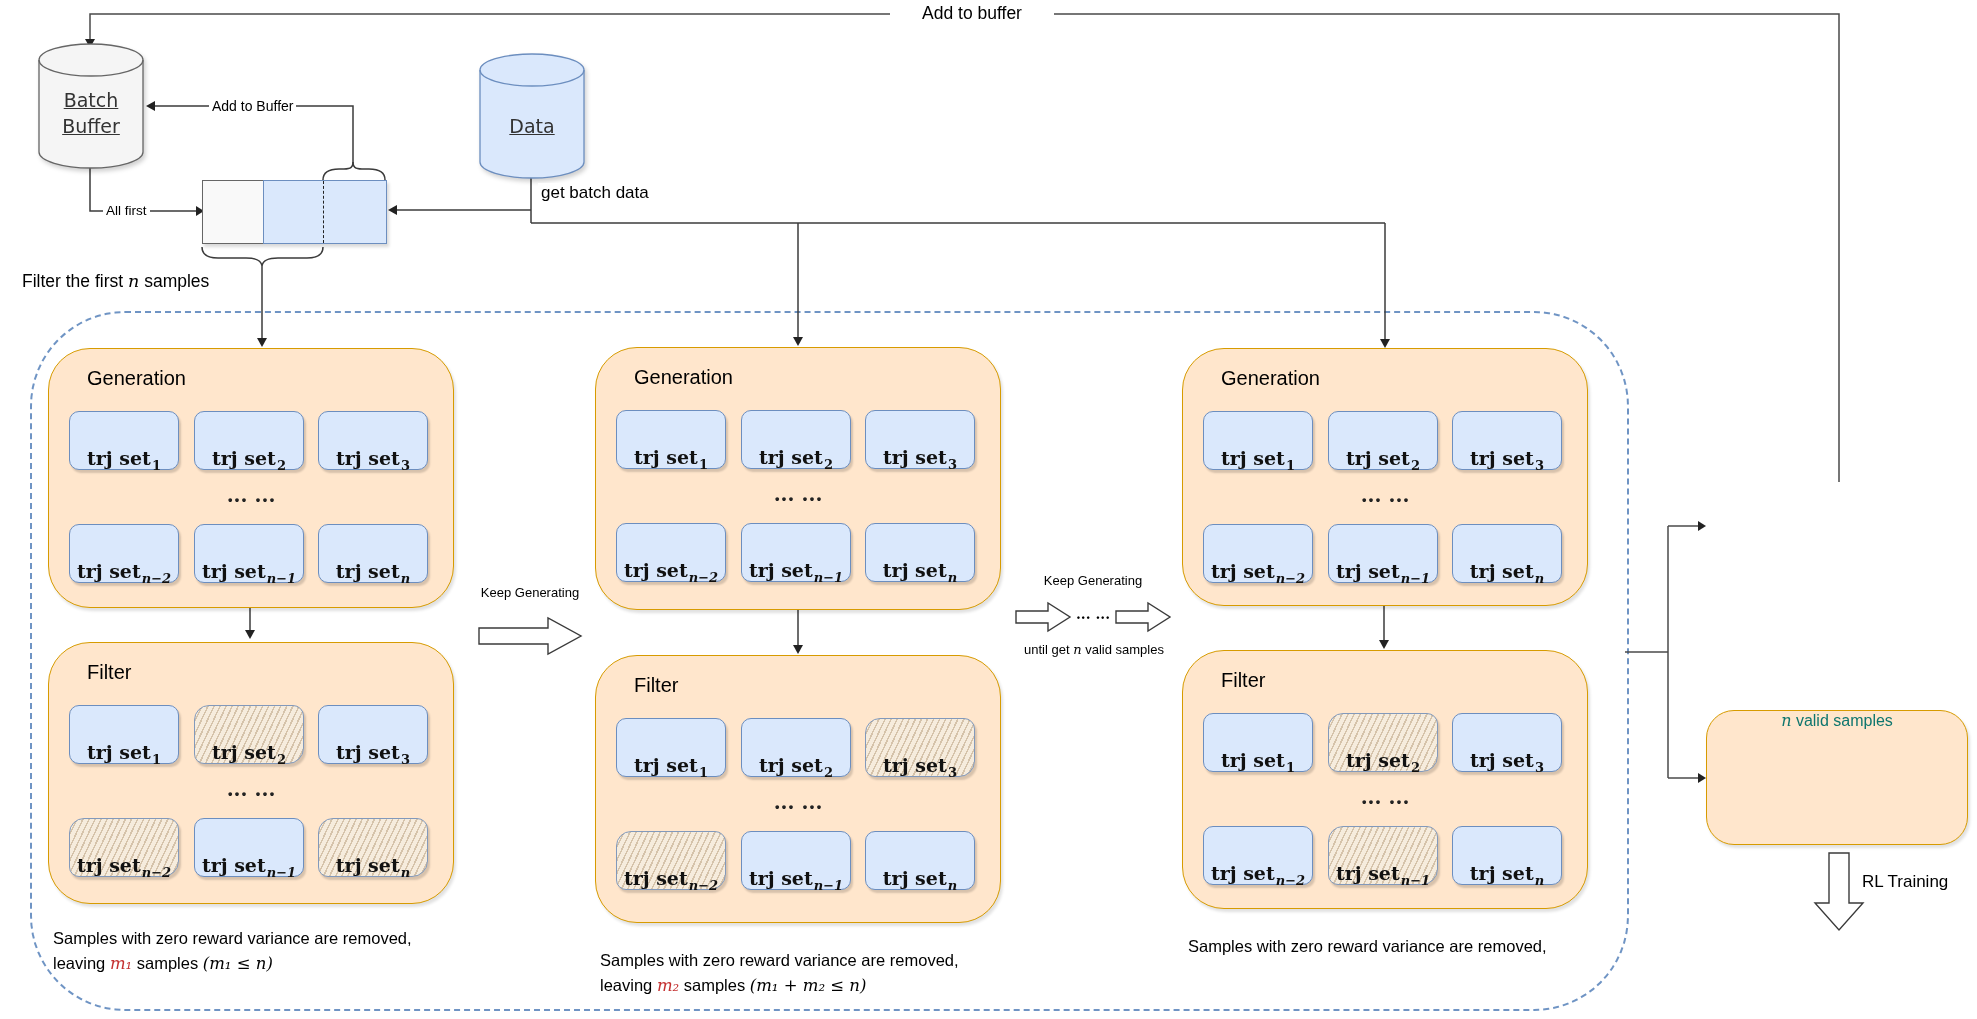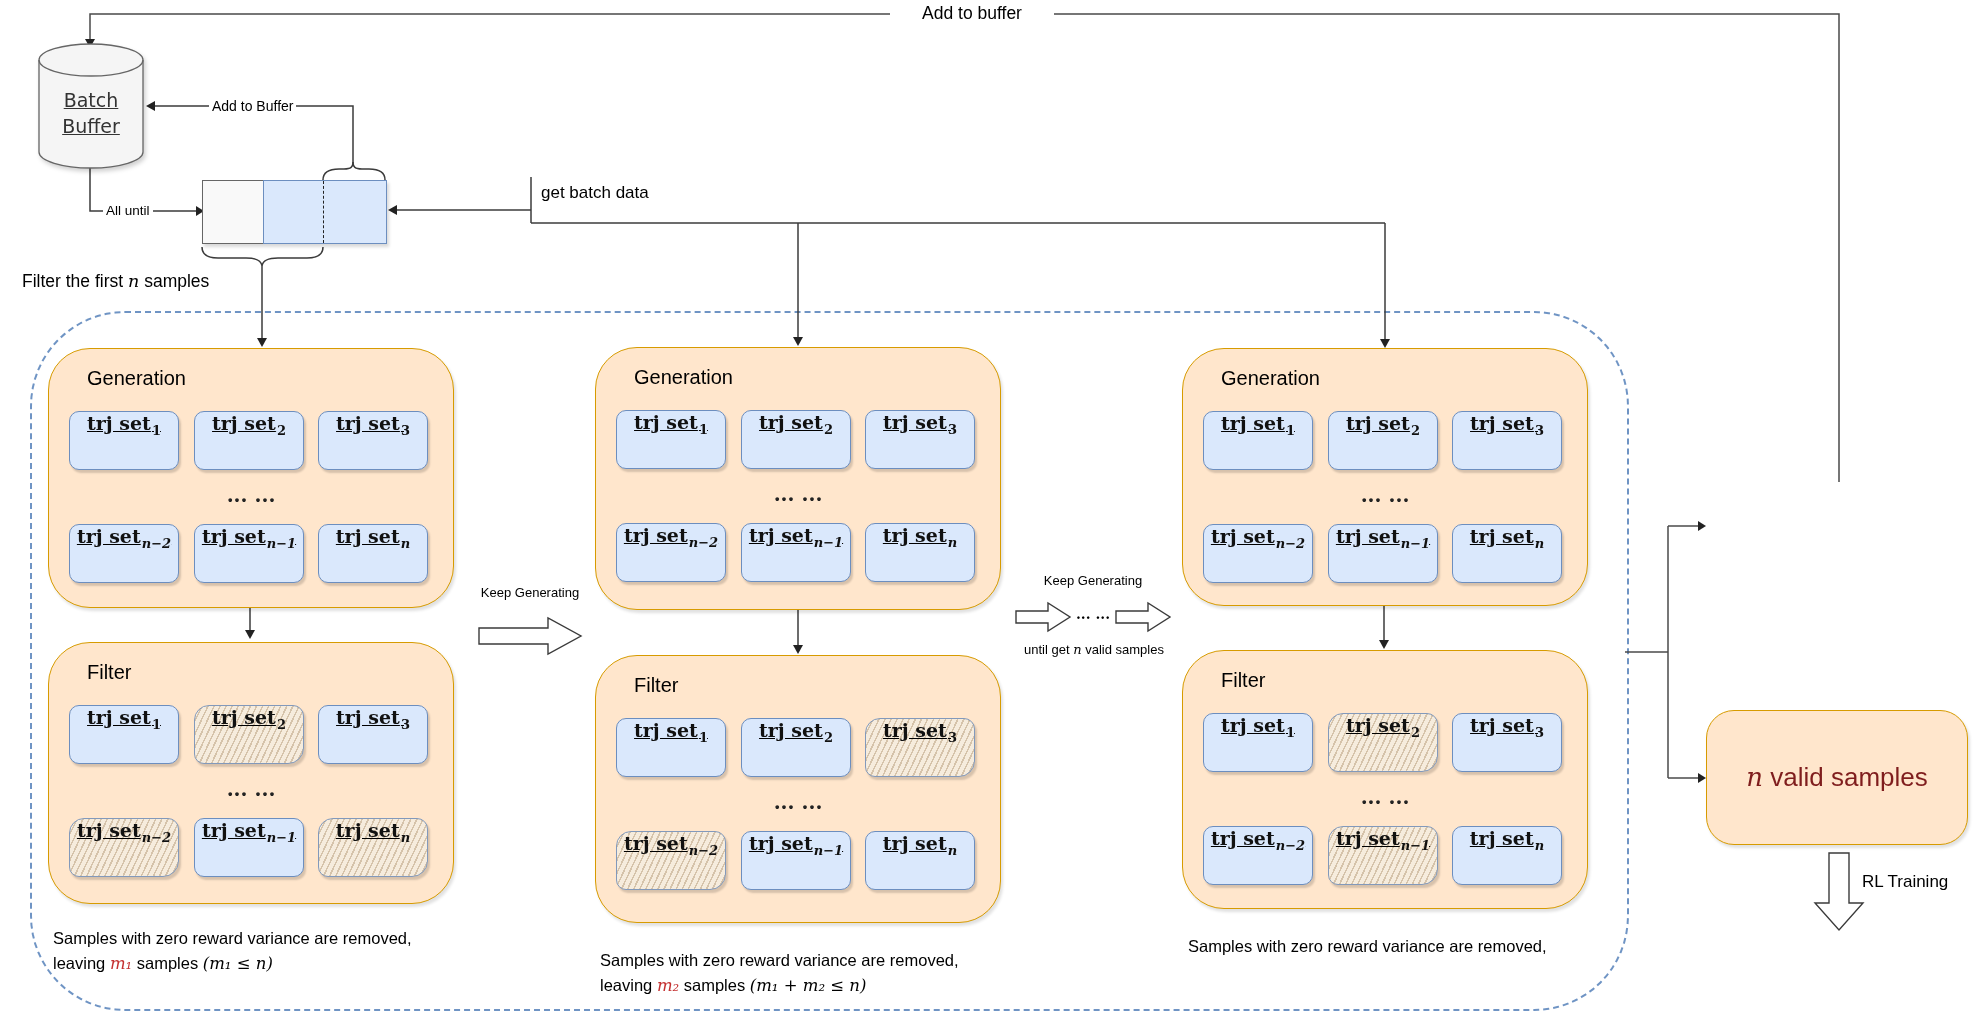--- a/index.html
+++ b/index.html
@@ -21,21 +21,21 @@
   .buffer-blue{position:absolute;left:60px;top:-1px;width:122px;height:62px;background:#dae8fc;border:1px solid #6c8ebf;}
   .buffer-dash{position:absolute;left:120px;top:0;height:62px;border-left:1.6px dashed #222;}
   
   .linelabel{position:absolute;background:#fff;padding:0 3px;z-index:4;white-space:nowrap;}
   
   .stage-box{position:absolute;width:404px;background:#ffe6cc;border:1px solid #d79b00;
      border-radius:42px;z-index:3;box-shadow:2px 3px 3px rgba(0,0,0,0.12);}
   .stage-title{position:absolute;left:38px;top:18px;font-size:20px;color:#000;}
   .trj{position:absolute;width:108px;height:57px;background:#dae8fc;border:1px solid #6c8ebf;
      border-radius:10px;box-shadow:2px 3px 2px rgba(0,0,0,0.16);
-     display:flex;align-items:flex-start;justify-content:center;text-decoration:underline;}
+     display:flex;align-items:flex-end;justify-content:center;}
   .trj-t{font-family:"DejaVu Serif","DejaVu Sans",serif;font-weight:600;font-size:19px;color:#111;white-space:nowrap;}
   .trj-t sub{font-size:13px;line-height:0;margin-left:1px;}
   sub.subv{font-style:italic;}
   .trj.hatched{background-color:#f6ecdd;
      background-image:repeating-linear-gradient(115deg,rgba(168,138,100,0.42) 0px,rgba(168,138,100,0.42) 1.5px,rgba(255,255,255,0) 1.5px,rgba(255,255,255,0) 5.5px);
      border:1.6px solid #8299bb;border-radius:15px 11px 16px 10px;}
   .ellipsis{position:absolute;left:0;width:404px;text-align:center;
      font-family:"DejaVu Serif",serif;font-weight:600;font-size:20px;color:#222;}
   
   .caption{position:absolute;width:420px;font-size:16.5px;line-height:25px;z-index:3;}
@@ -44,21 +44,21 @@
   
   .translabel{position:absolute;text-align:center;font-size:13px;z-index:3;white-space:nowrap;}
   
   .remain-box{position:absolute;left:1706px;top:482px;width:260px;height:89px;background:#f5f5f5;
      border:1px solid #666;border-radius:14px;z-index:3;box-shadow:2px 3px 3px rgba(0,0,0,0.15);
      display:flex;flex-direction:column;align-items:center;justify-content:center;color:#262626;}
   .remain-formula{font-size:24px;font-family:"DejaVu Serif","DejaVu Sans",serif;font-style:italic;}
   .remain-label{font-size:19px;margin-top:2px;}
   .valid-box{position:absolute;left:1706px;top:710px;width:260px;height:133px;background:#ffe6cc;
      border:1px solid #d79b00;border-radius:28px;z-index:3;box-shadow:2px 3px 3px rgba(0,0,0,0.12);
-     display:flex;align-items:center;justify-content:center;font-size:26px;color:#7f1d1d;}
+     display:flex;justify-content:center;font-size:16px;color:#0f766e;}
   .rl-label{position:absolute;left:1862px;top:872px;font-size:17px;z-index:3;white-space:nowrap;}
 </style>
 </head>
 <body>
 
 <div id="canvas">
 
   <svg id="wires" width="1977" height="1019" viewBox="0 0 1977 1019">
     <g fill="none" stroke="#3b3b3b" stroke-width="1.5">
 
@@ -115,29 +115,36 @@
     <svg width="106" height="126" viewBox="0 0 106 126">
       <path d="M1,17 C1,8.2 24.3,1 53,1 C81.7,1 105,8.2 105,17 L105,109 C105,117.8 81.7,125 53,125 C24.3,125 1,117.8 1,109 Z" fill="#f5f5f5" stroke="#666" stroke-width="1.3"></path>
       <path d="M1,17 C1,25.8 24.3,33 53,33 C81.7,33 105,25.8 105,17" fill="none" stroke="#666" stroke-width="1.3"></path>
     </svg>
     <div class="cyl-label" style="top:44px;">
       <div>Batch</div>
       <div>Buffer</div>
     </div>
   </div>
 
+  <div class="cyl" style="left:479px;top:53px;">
+    <svg width="106" height="126" viewBox="0 0 106 126">
+      <path d="M1,17 C1,8.2 24.3,1 53,1 C81.7,1 105,8.2 105,17 L105,109 C105,117.8 81.7,125 53,125 C24.3,125 1,117.8 1,109 Z" fill="#dae8fc" stroke="#6c8ebf" stroke-width="1.3"></path>
+      <path d="M1,17 C1,25.8 24.3,33 53,33 C81.7,33 105,25.8 105,17" fill="none" stroke="#6c8ebf" stroke-width="1.3"></path>
+    </svg>
+    <div class="cyl-label" style="top:60px;">Data</div>
+  </div>
 
   <div class="buffer-bar">
     <div class="buffer-blue"></div>
     <div class="buffer-dash"></div>
   </div>
 
   <div class="linelabel" style="left:890px;top:3px;width:158px;text-align:center;font-size:17.5px;">Add to buffer</div>
   <div class="linelabel" style="left:209px;top:98px;font-size:14px;">Add to Buffer</div>
-  <div class="linelabel" style="left:103px;top:203px;font-size:13.5px;">All until</div>
+  <div class="linelabel" style="left:103px;top:203px;font-size:13.5px;">All first</div>
   <div class="linelabel" style="left:538px;top:183px;font-size:17px;">get batch data</div>
   <div class="abs" style="left:22px;top:271px;font-size:17.5px;z-index:3;"><span>Filter the first </span><span class="mathv">n</span><span> samples</span></div>
 
   <div class="stage-box" style="left:48px;top:348px;height:258px;">
     <div class="stage-title">Generation</div>
     <div class="trj" style="left:20px;top:62px;">
         <span class="trj-t"><span>trj set</span><sub>1</sub></span>
       </div>
     <div class="trj" style="left:145px;top:62px;">
         <span class="trj-t"><span>trj set</span><sub>2</sub></span>

